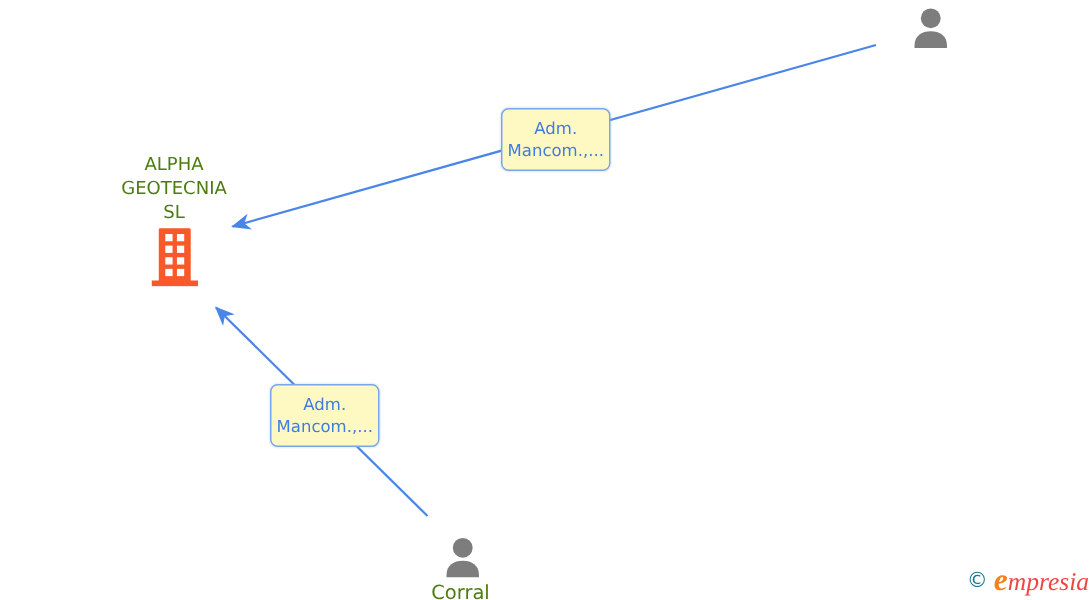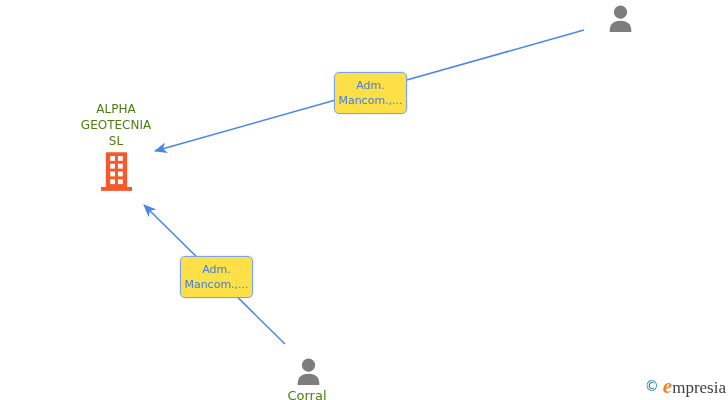--- a/index.html
+++ b/index.html
@@ -60,21 +60,21 @@
     fill: #ffffff;
   }
   .person-svg {
     fill: #7d7d7d;
   }
   .edge-label {
     position: absolute;
     box-sizing: border-box;
     width: 73px;
     height: 35px;
-    background: #fde047;
+    background: #fef9c3;
     border: 1px solid #7aa5ee;
     border-radius: 5px;
     color: #3f7de0;
     font-size: 11px;
     line-height: 15px;
     text-align: center;
     display: flex;
     align-items: center;
     justify-content: center;
     padding: 20px 3px;
@@ -97,22 +97,23 @@
     vertical-align: 2px;
     margin-right: 4px;
   }
   .wm-e {
     color: #f5821f;
     font-size: 21px;
     font-style: italic;
     font-weight: bold;
   }
   .wm-rest {
-    color: #404040;
+    color: #ef4444;
     font-size: 17px;
+    font-style: italic;
   }
 </style>
 </head>
 <body>
 
 <div class="canvas">
 
   <svg class="edges-layer" width="728" height="400" viewBox="0 0 728 400">
     <defs>
       <marker id="arrowhead" markerUnits="userSpaceOnUse" markerWidth="13" markerHeight="11" viewBox="0 0 13 11" refX="12" refY="5.5" orient="auto">

